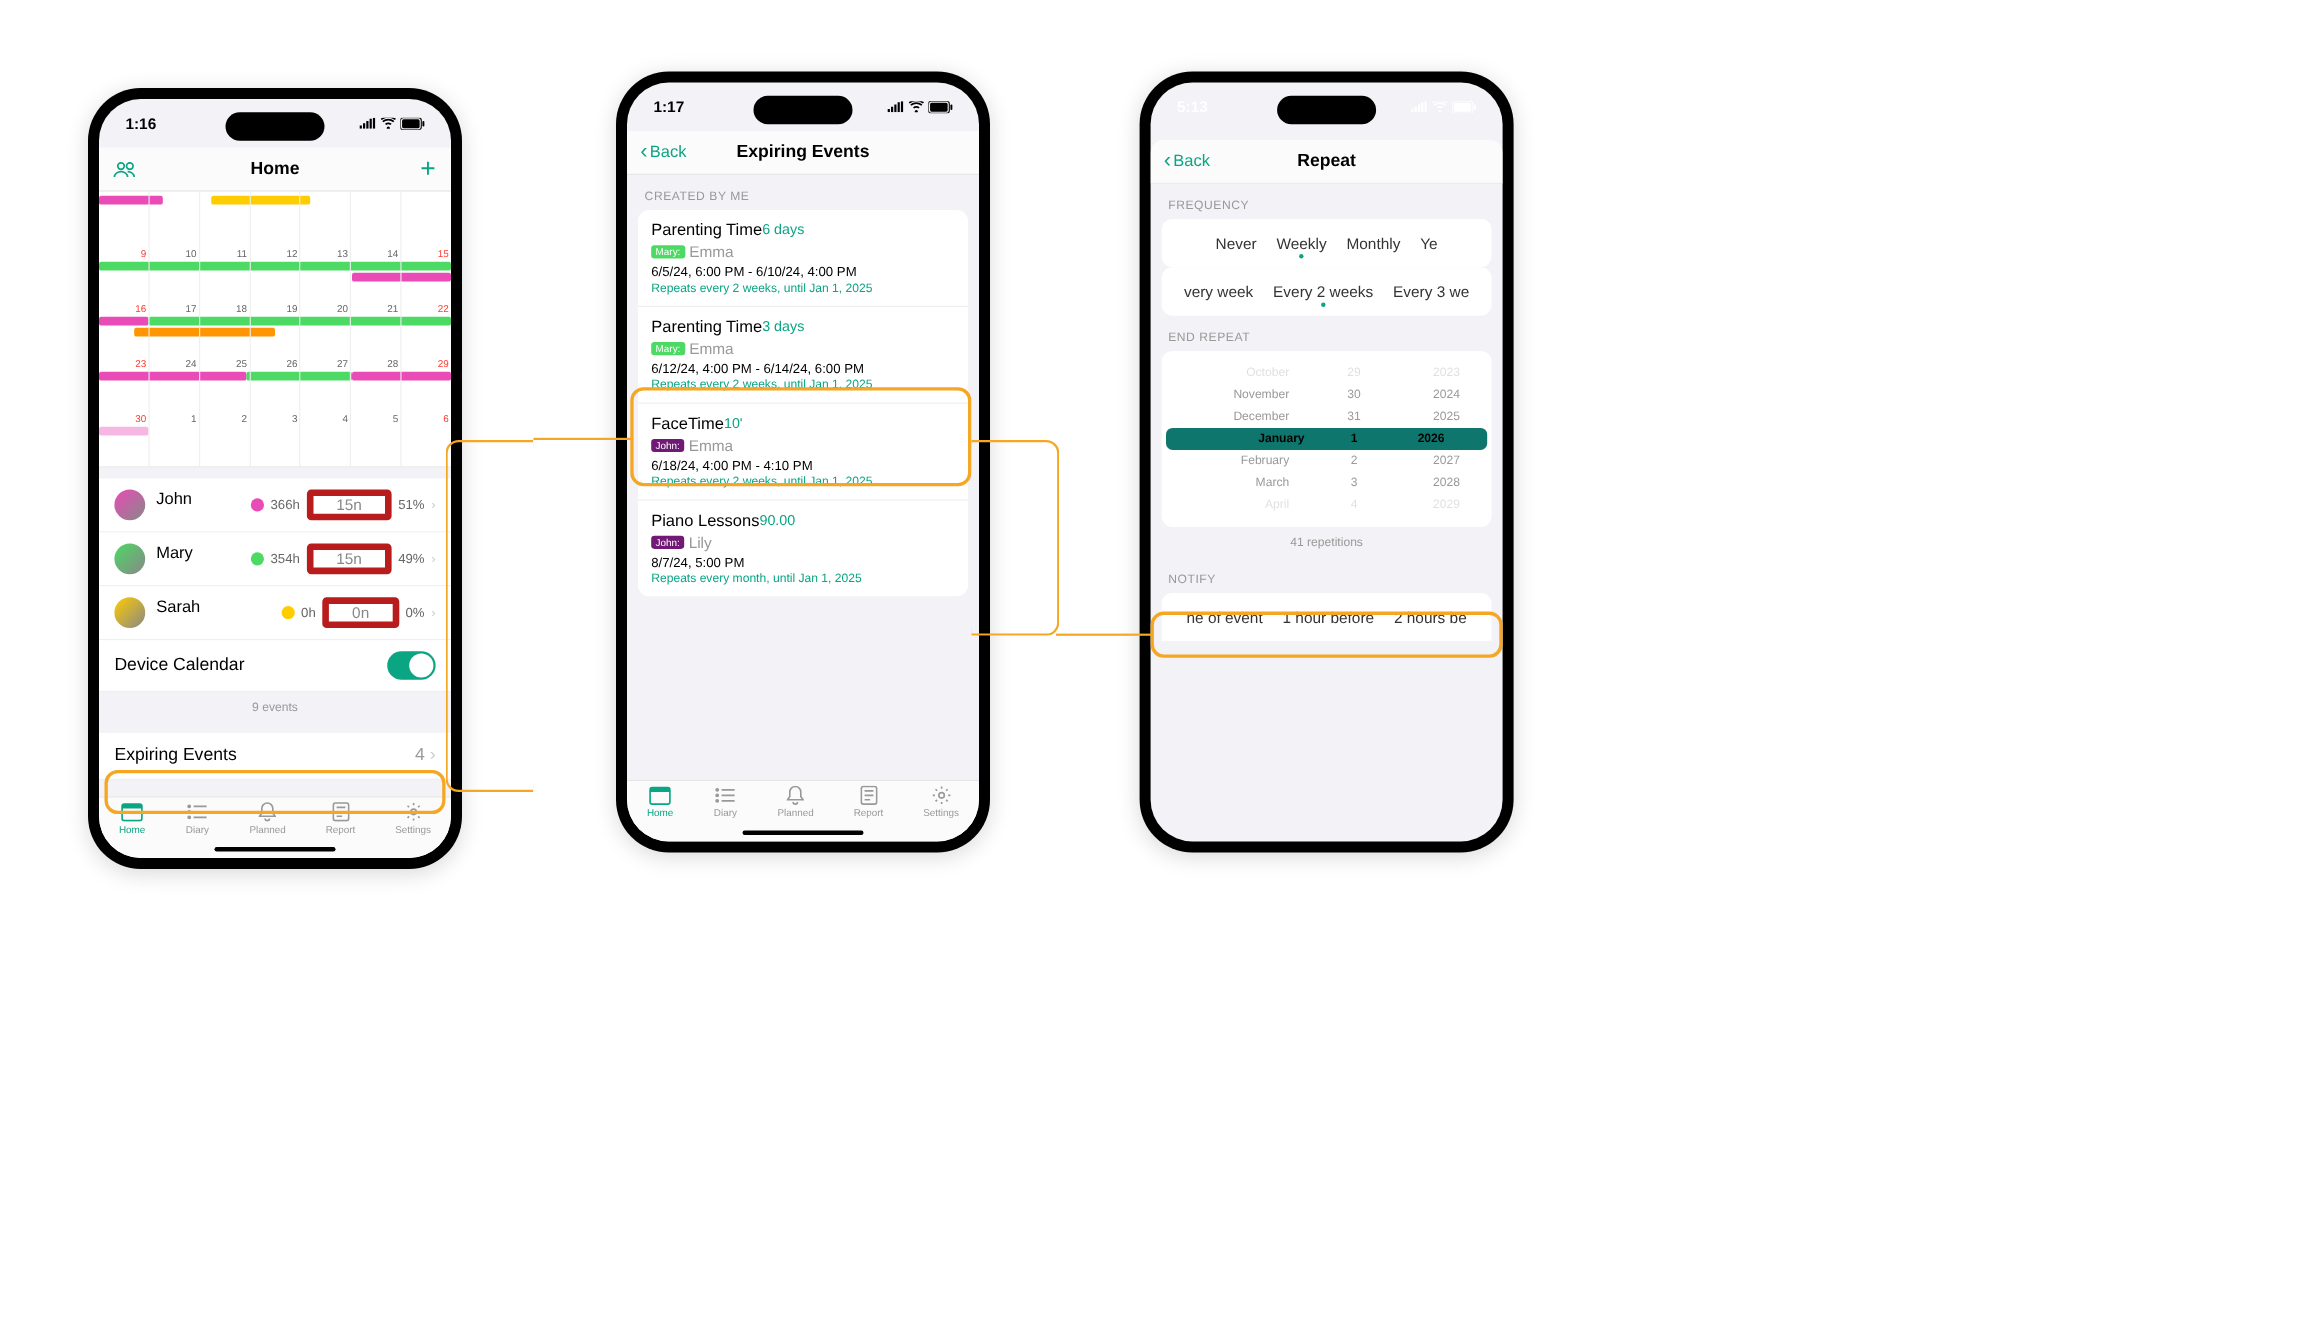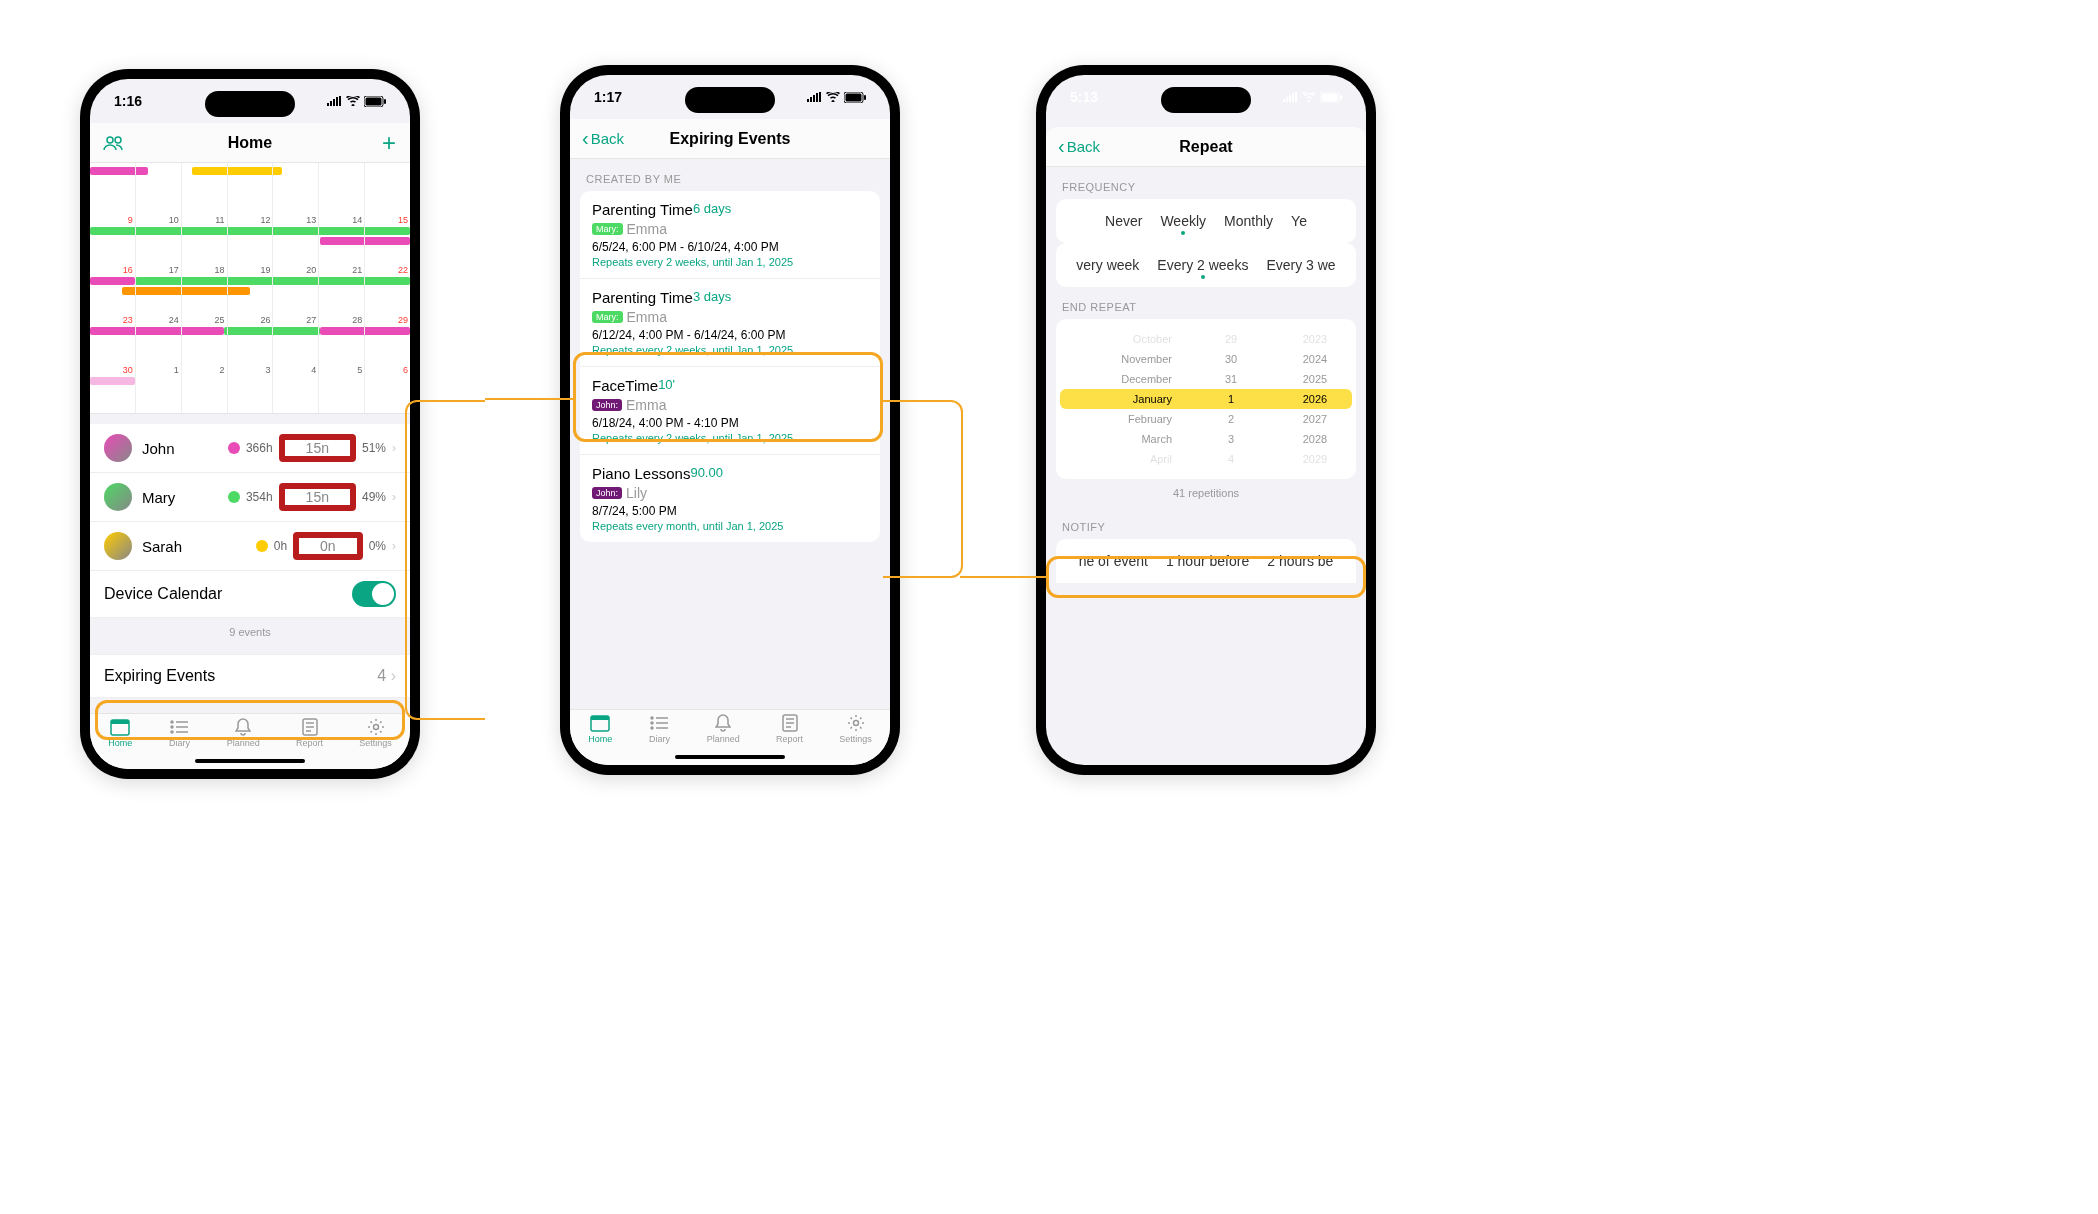--- a/index.html
+++ b/index.html
@@ -26,21 +26,21 @@
 .cal-day{flex:1;border-right:1px solid #eee;position:relative;font-size:9px;padding:2px;text-align:right;color:#666}
 .cal-day:last-child{border-right:none}
 .cal-day.red{color:#ff3b30}
 .bar{position:absolute;height:8px;border-radius:2px}
 .bar.pink{background:#e94bb7}
 .bar.green{background:#4cd964}
 .bar.orange{background:#ff9500}
 .bar.yellow{background:#ffcc00}
 
 
-.person-row{display:flex;align-items:center;padding:10px 14px;background:#fff;border-bottom:1px solid #eee;gap:10px}
+.person-row{display:flex;align-items:flex-start;padding:10px 14px;background:#fff;border-bottom:1px solid #eee;gap:10px}
 .avatar{width:28px;height:28px;border-radius:50%;background:#ccc}
 .person-name{flex:1;font-size:15px;font-weight:500}
 .dot{width:12px;height:12px;border-radius:50%}
 .person-stats{display:flex;align-items:center;gap:6px;font-size:12px;color:#666}
 .badge{border:6px solid #b91c1c;border-radius:4px;padding:0 21px;font-size:14px;color:#888}
 .chev{color:#ccc}
 .device-row{display:flex;justify-content:space-between;align-items:center;padding:10px 14px;background:#fff;border-bottom:1px solid #eee}
 .toggle{width:44px;height:26px;background:#0aa583;border-radius:13px;position:relative}
 .toggle::after{content:'';position:absolute;right:2px;top:2px;width:22px;height:22px;background:#fff;border-radius:50%}
 .events-count{text-align:center;padding:8px;font-size:11px;color:#999}
@@ -62,37 +62,37 @@
 .event-time{font-size:12px;margin-top:3px}
 .event-repeat{font-size:11px;color:#0aa583;margin-top:2px;font-weight:500}
 
 
 .rep-section{padding:14px 16px 6px;font-size:11px;color:#999;letter-spacing:.5px}
 .picker-row{background:#fff;margin:0 10px;border-radius:10px;padding:14px 0;display:flex;gap:18px;overflow:hidden;white-space:nowrap;justify-content:center}
 .picker-item{font-size:14px;color:#333;position:relative}
 .picker-item.sel::after{content:'';position:absolute;bottom:-6px;left:50%;transform:translateX(-50%);width:4px;height:4px;background:#0aa583;border-radius:50%}
 .date-picker{background:#fff;margin:0 10px;border-radius:10px;padding:10px 16px;position:relative}
 .dp-row{display:flex;justify-content:space-between;padding:4px 0;font-size:11px;color:#999}
-.dp-row.sel{color:#000;font-weight:400;background:#fde047;margin:0 -12px;padding:4px 12px;border-radius:6px}
+.dp-row.sel{color:#000;font-weight:700;background:#0f766e;margin:0 -12px;padding:4px 26px;border-radius:6px}
 .dp-row.fade{opacity:.3}
 .dp-month{width:100px;text-align:right}
 .dp-day{width:30px;text-align:center}
 .dp-year{width:50px;text-align:center}
 .rep-count{text-align:center;padding:8px;font-size:11px;color:#999}
 
 
 .highlight{position:absolute;border:3px solid #f5a623;border-radius:12px;pointer-events:none;z-index:200}
 .connector{position:absolute;border:2px solid #f5a623;pointer-events:none;z-index:50}
 
 svg{display:block}
 </style>
 </head>
 <body>
 
-<div class="phone" style="left:80px;top:69px">
+<div class="phone" style="left:80px;top:80px">
   <div class="screen">
     <div class="notch"></div>
     <div class="status-bar">
       <span>1:16</span>
       <div class="status-right">
         <svg width="16" height="10" viewBox="0 0 16 10">
             <path d="M1 7h2v3H1zM4 5h2v5H4zM7 3h2v7H7zM10 1h2v9h-2zM13 0h2v10h-2z" fill="#000"></path>
           </svg>
         <svg width="14" height="10" viewBox="0 0 14 10">
             <path d="M7 8a1.5 1.5 0 100 3 1.5 1.5 0 000-3zm-3-2.5a5 5 0 016 0l-1 1.2a3.5 3.5 0 00-4 0zm-2.5-2.5a8.5 8.5 0 0111 0l-1 1.2a7 7 0 00-9 0zM0 1a12 12 0 0114 0l-1 1.2a10.5 10.5 0 00-12 0z" fill="#000"></path>

